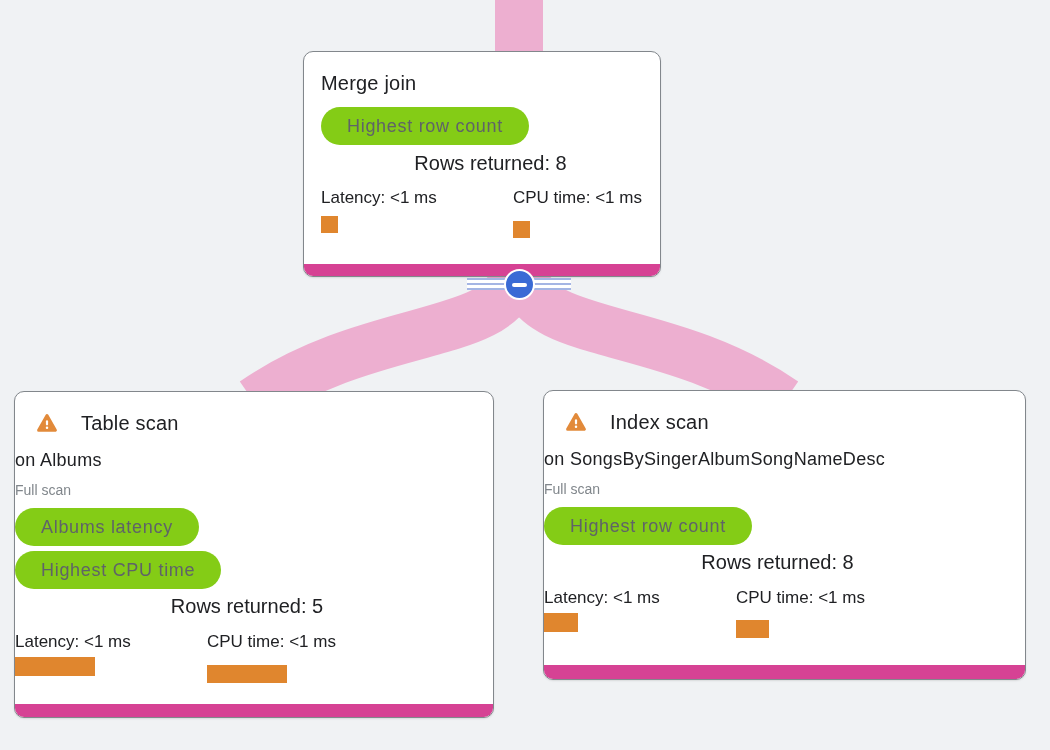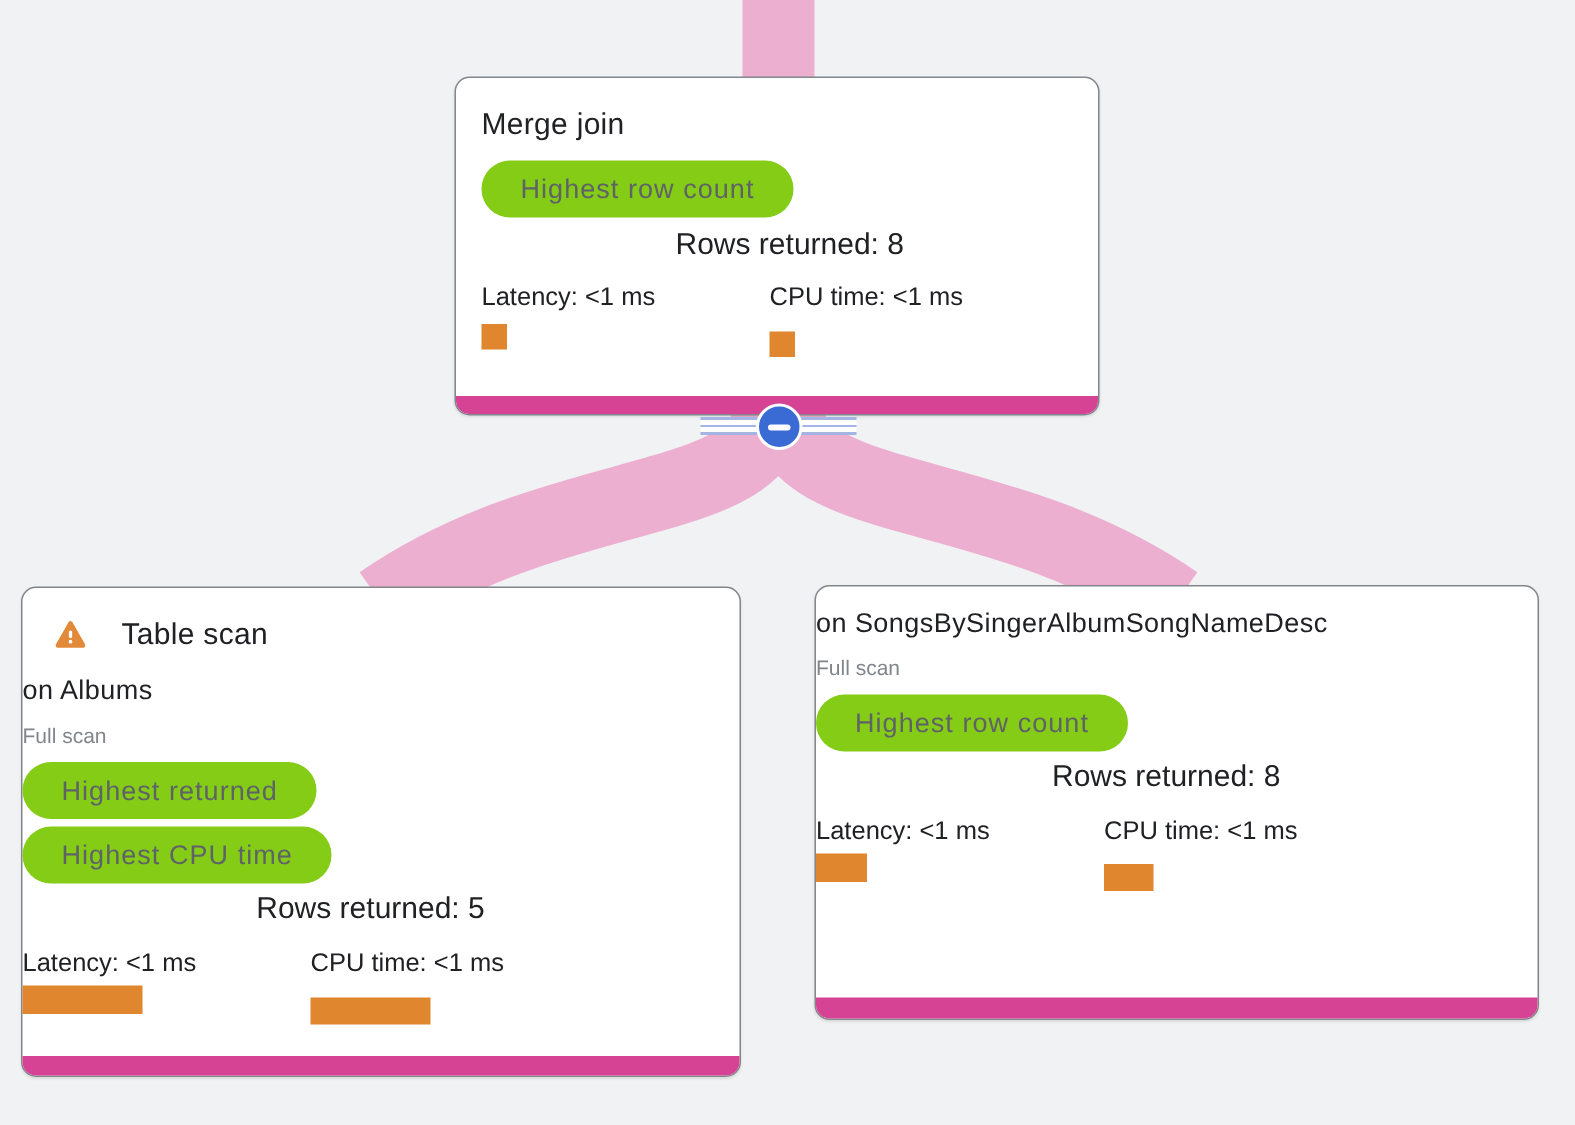--- a/index.html
+++ b/index.html
@@ -145,21 +145,21 @@
 <body>
 
 <div class="canvas">
 
   <svg class="edges" width="1050" height="750" viewBox="0 0 1050 750">
     <path d="M519 0 L519 58" stroke-width="48"></path>
     <path d="M514 276 C503 340 370 322 254 402" stroke-width="50"></path>
     <path d="M524 276 C535 340 668 322 784 402" stroke-width="50"></path>
   </svg>
 
-  <div class="node" style="left:303px;top:51px;width:430px;height:226px">
+  <div class="node" style="left:303px;top:51px;width:358px;height:226px">
     <div class="merge-body">
       <div class="node-title">Merge join</div>
       <div class="badges">
         <span class="badge">Highest row count</span>
       </div>
       <div class="rows-line">Rows returned: 8</div>
       <div class="metrics">
         <div class="metric">
           <div class="metric-label">Latency: &lt;1 ms</div>
           <div class="metric-bar" style="width:17px;height:17px;margin-top:8px"></div>
@@ -186,39 +186,47 @@
         <path d="M12 4.6 L20.4 19.3 L3.6 19.3 Z" fill="#E28A3A" stroke="#E28A3A" stroke-width="3" stroke-linejoin="round"></path>
         <rect x="10.9" y="9.3" width="2.2" height="5.1" rx="1.1" fill="#FFFFFF"></rect>
         <circle cx="12" cy="16.8" r="1.25" fill="#FFFFFF"></circle>
       </svg>
       <div class="node-title">Table scan</div>
     </div>
     <div class="scan-content">
       <div class="scan-subtitle">on Albums</div>
       <div class="scan-type">Full scan</div>
       <div class="badges">
-        <span class="badge">Highest returned</span>
+        <span class="badge">Albums latency</span>
         <span class="badge">Highest CPU time</span>
       </div>
       <div class="rows-line">Rows returned: 5</div>
       <div class="metrics">
         <div class="metric">
           <div class="metric-label">Latency: &lt;1 ms</div>
           <div class="metric-bar" style="width:80px;height:19px;margin-top:5px"></div>
         </div>
         <div class="metric">
           <div class="metric-label">CPU time: &lt;1 ms</div>
           <div class="metric-bar" style="width:80px;height:18px;margin-top:13px"></div>
         </div>
       </div>
     </div>
     <div class="accent"></div>
   </div>
 
   <div class="node" style="left:543px;top:390px;width:483px;height:290px">
+    <div class="scan-head">
+      <svg class="warning-icon" viewBox="0 0 24 24">
+        <path d="M12 4.6 L20.4 19.3 L3.6 19.3 Z" fill="#E28A3A" stroke="#E28A3A" stroke-width="3" stroke-linejoin="round"></path>
+        <rect x="10.9" y="9.3" width="2.2" height="5.1" rx="1.1" fill="#FFFFFF"></rect>
+        <circle cx="12" cy="16.8" r="1.25" fill="#FFFFFF"></circle>
+      </svg>
+      <div class="node-title">Index scan</div>
+    </div>
     <div class="scan-content">
       <div class="scan-subtitle">on SongsBySingerAlbumSongNameDesc</div>
       <div class="scan-type">Full scan</div>
       <div class="badges">
         <span class="badge">Highest row count</span>
       </div>
       <div class="rows-line">Rows returned: 8</div>
       <div class="metrics">
         <div class="metric">
           <div class="metric-label">Latency: &lt;1 ms</div>

